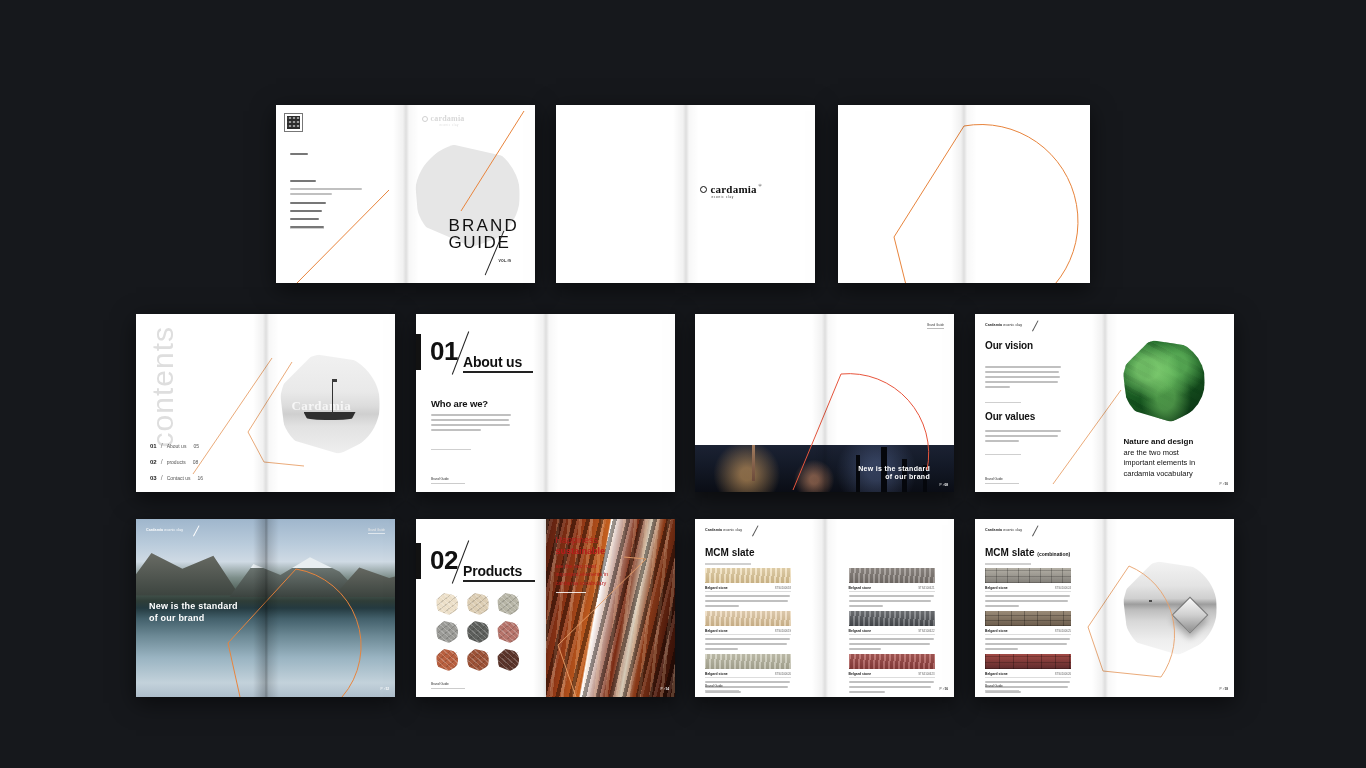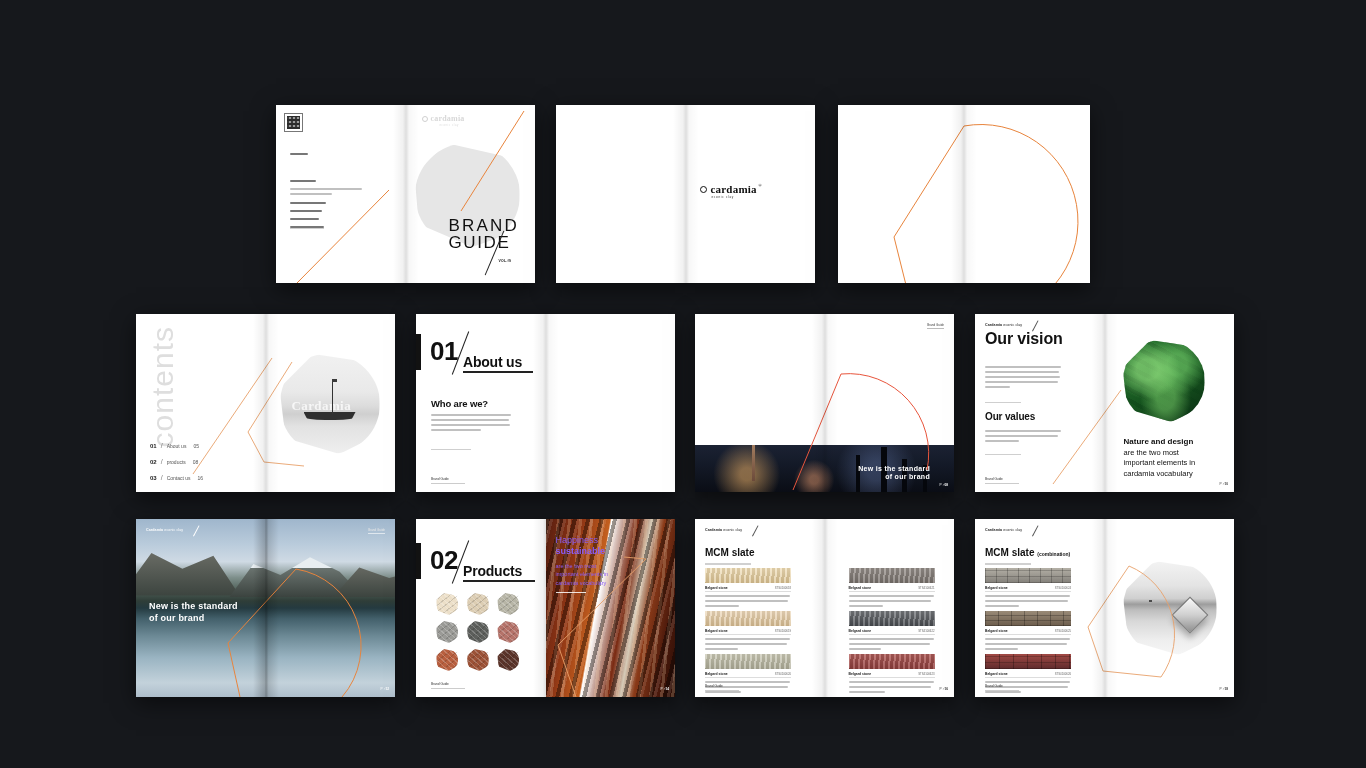--- a/index.html
+++ b/index.html
@@ -260,21 +260,21 @@
     width: 100%; height: 100%;
     background:
       repeating-linear-gradient(104deg,
         rgba(0,0,0,.38) 0 4px, rgba(255,255,255,.10) 4px 7px, rgba(0,0,0,0) 7px 13px),
       repeating-linear-gradient(96deg,
         rgba(255,220,180,.22) 0 3px, rgba(0,0,0,0) 3px 11px),
       linear-gradient(100deg, #5b1f10 0%, #8d3414 22%, #c4601f 40%,
                       #e0accc00 41%, #7a2a12 58%, #d6cbb8 66%, #8a3a18 74%,
                       #4d1a0c 88%, #2b0f07 100%);
   }
-  .canyon-cap { position: absolute; color: #8b5cf6; line-height: 1.25; }
+  .canyon-cap { position: absolute; color: #b91c1c; line-height: 1.25; }
   .canyon-cap .c1 { font-size: 9px; font-weight: 400; }
   .canyon-cap .c2 { font-size: 9px; font-weight: 700; }
   .canyon-cap .c3 { font-size: 5.5px; font-weight: 400; line-height: 1.6; margin-top: 4px; }
   .canyon-cap .rulew { border-bottom: 1px solid rgba(255,255,255,.85); margin-top: 4px; width: 30px; }
 
   
   .sw-grid {
     position: absolute; display: grid; grid-template-columns: repeat(3, 1fr);
     gap: 6px;
   }
@@ -496,21 +496,21 @@
   </div>
 
   <div class="spread" style="left:975px; top:314px; width:259px; height:178px;">
     <div class="page left">
       <div class="hdr" style="left:10px; top:9px; font-size:3.6px;">
         <span>Cardamia</span>
         <span class="thin">econic clay</span>
       </div>
       <div class="hdr-slash" style="left:57px; top:5px; height:12px;"></div>
 
-      <div class="h2" style="left:10px; top:16px; font-size:16px;">Our vision</div>
+      <div class="h2" style="left:10px; top:26px; font-size:10px;">Our vision</div>
       <div class="para" style="position:absolute;left:10px;top:52px;width:77px;">
         <div class="tl" style="width:99%;"></div>
         <div class="tl" style="width:96%;"></div>
         <div class="tl" style="width:98%;"></div>
         <div class="tl" style="width:95%;"></div>
         <div class="tl" style="width:32%;"></div>
       </div>
       <div class="rule-sm" style="position:absolute;left:10px;top:88px;width:36px;"></div>
 
       <div class="h2" style="left:10px; top:97px; font-size:10px;">Our values</div>

